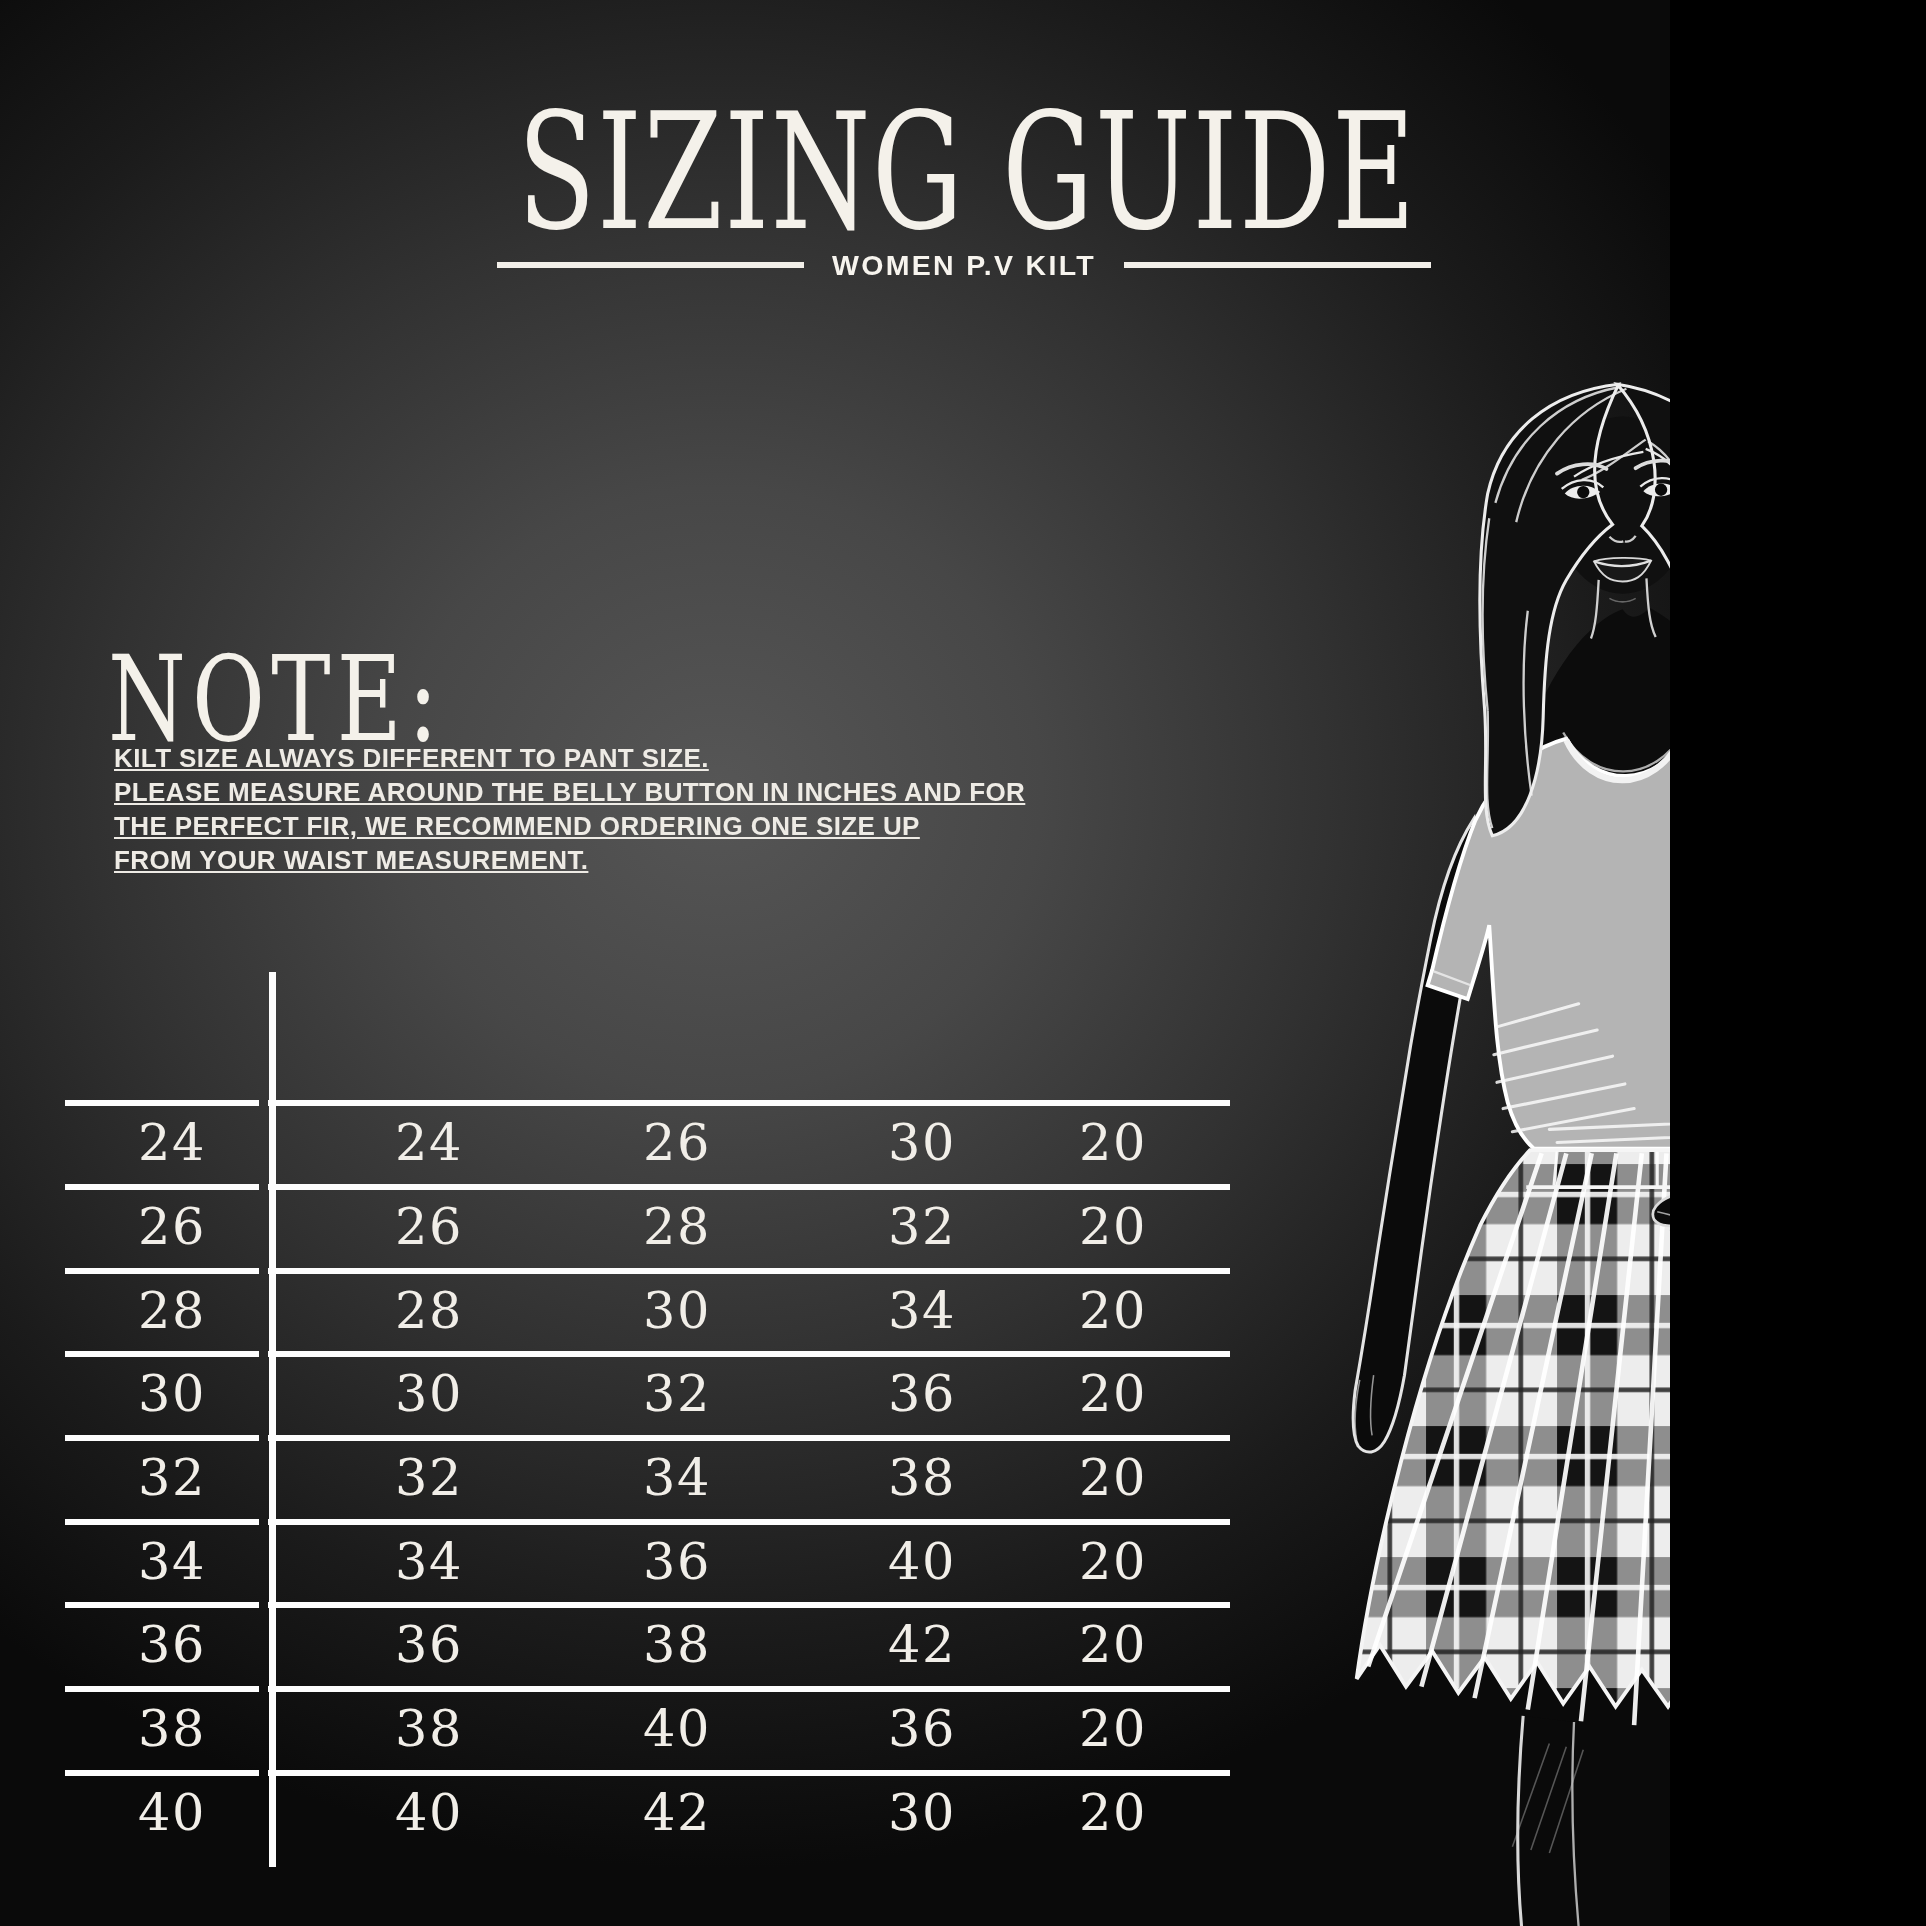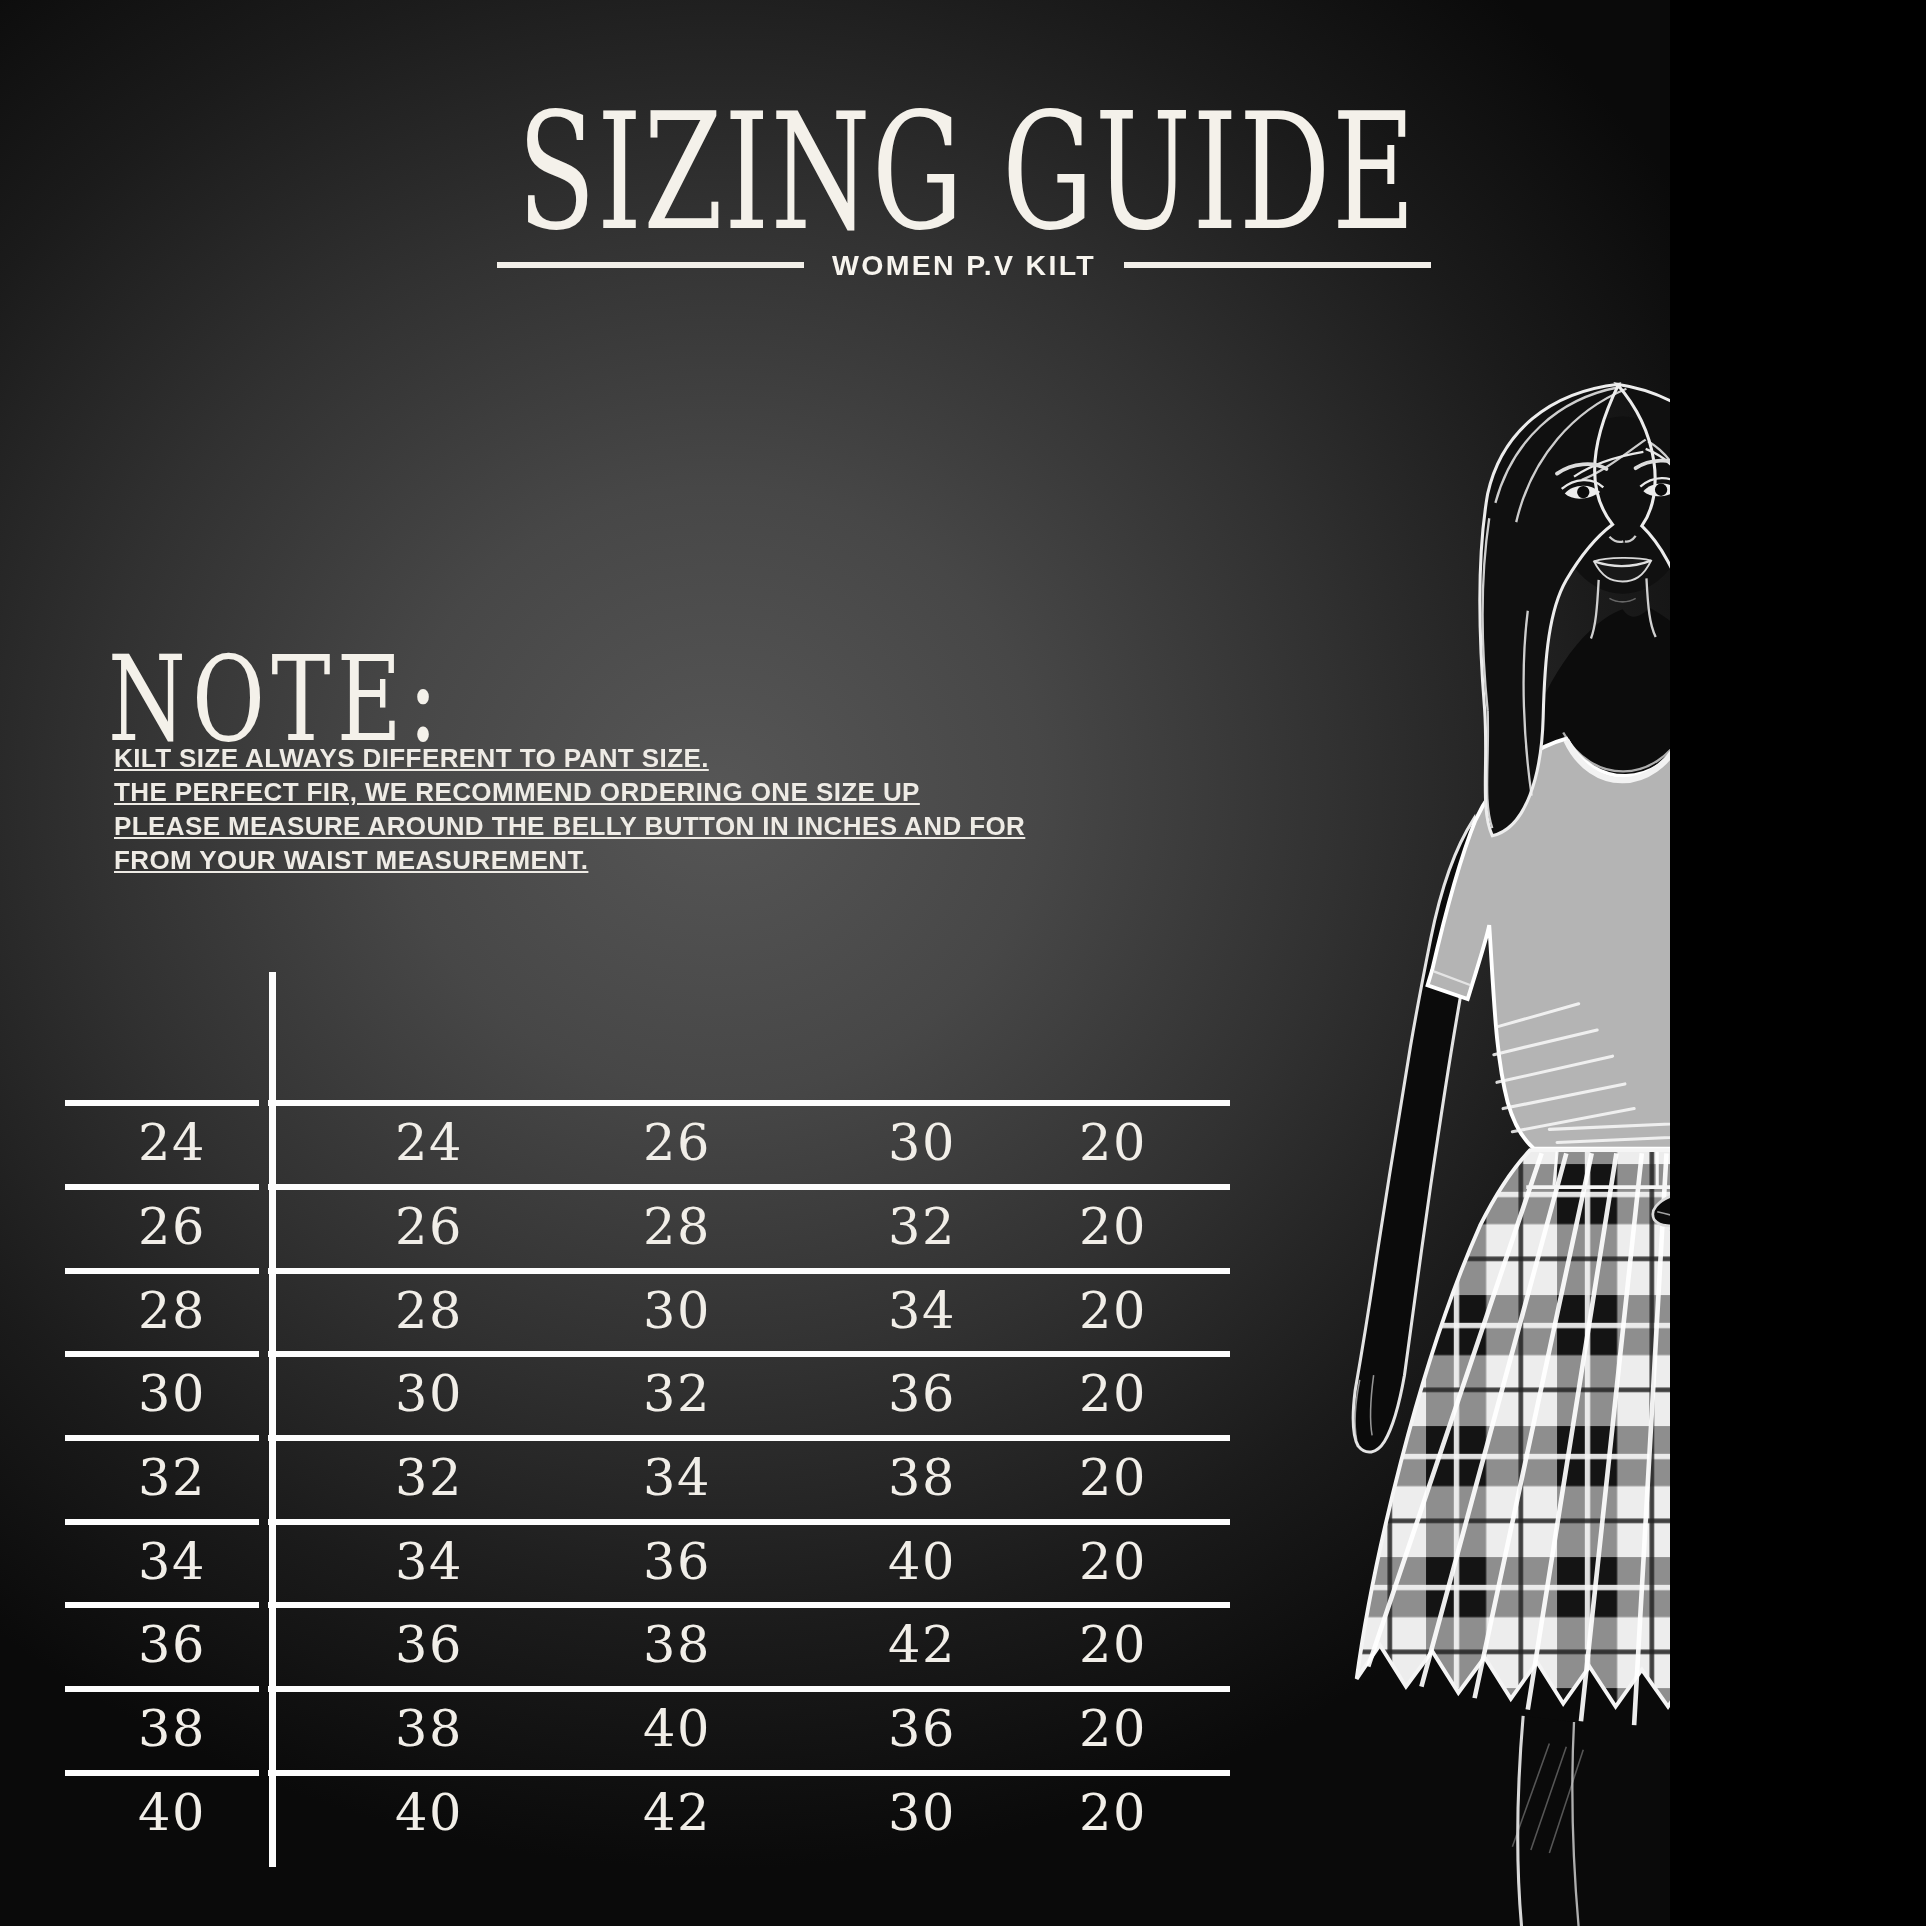--- a/index.html
+++ b/index.html
@@ -69,22 +69,22 @@
   <div class="title serif">SIZING GUIDE</div>
   <div class="subtitle-row">
     <div class="subtitle-line"></div>
     <div class="subtitle">WOMEN P.V KILT</div>
     <div class="subtitle-line"></div>
   </div>
 
   <div class="note-heading">NOTE:</div>
   <div class="note-text">
     <div>KILT SIZE ALWAYS DIFFERENT TO PANT SIZE.</div>
+    <div>PLEASE MEASURE AROUND THE BELLY BUTTON IN INCHES AND FOR</div>
     <div>THE PERFECT FIR, WE RECOMMEND ORDERING ONE SIZE UP</div>
-    <div>PLEASE MEASURE AROUND THE BELLY BUTTON IN INCHES AND FOR</div>
     <div>FROM YOUR WAIST MEASUREMENT.</div>
   </div>
 
   <div class="vline"></div>
   <div>
       <div class="hline" style="top: 1100px;">
         <span class="seg-l"></span>
         <span class="seg-r"></span>
       </div>
       <div class="tr" style="top: 1110px;">

